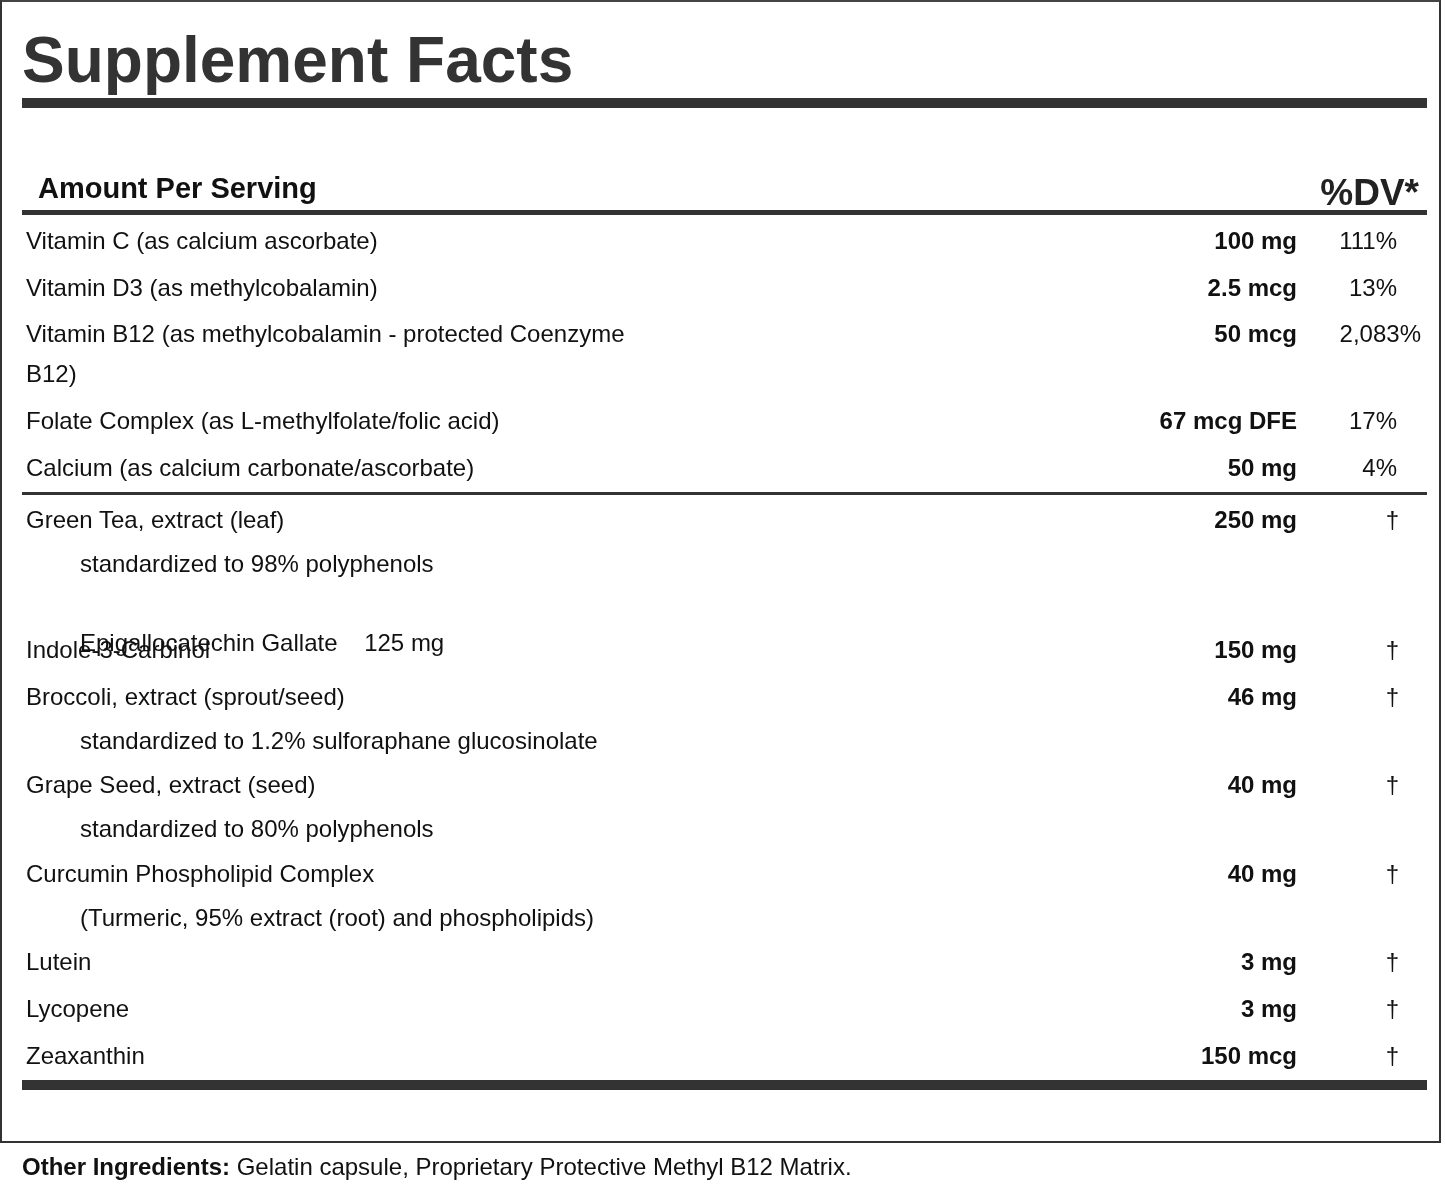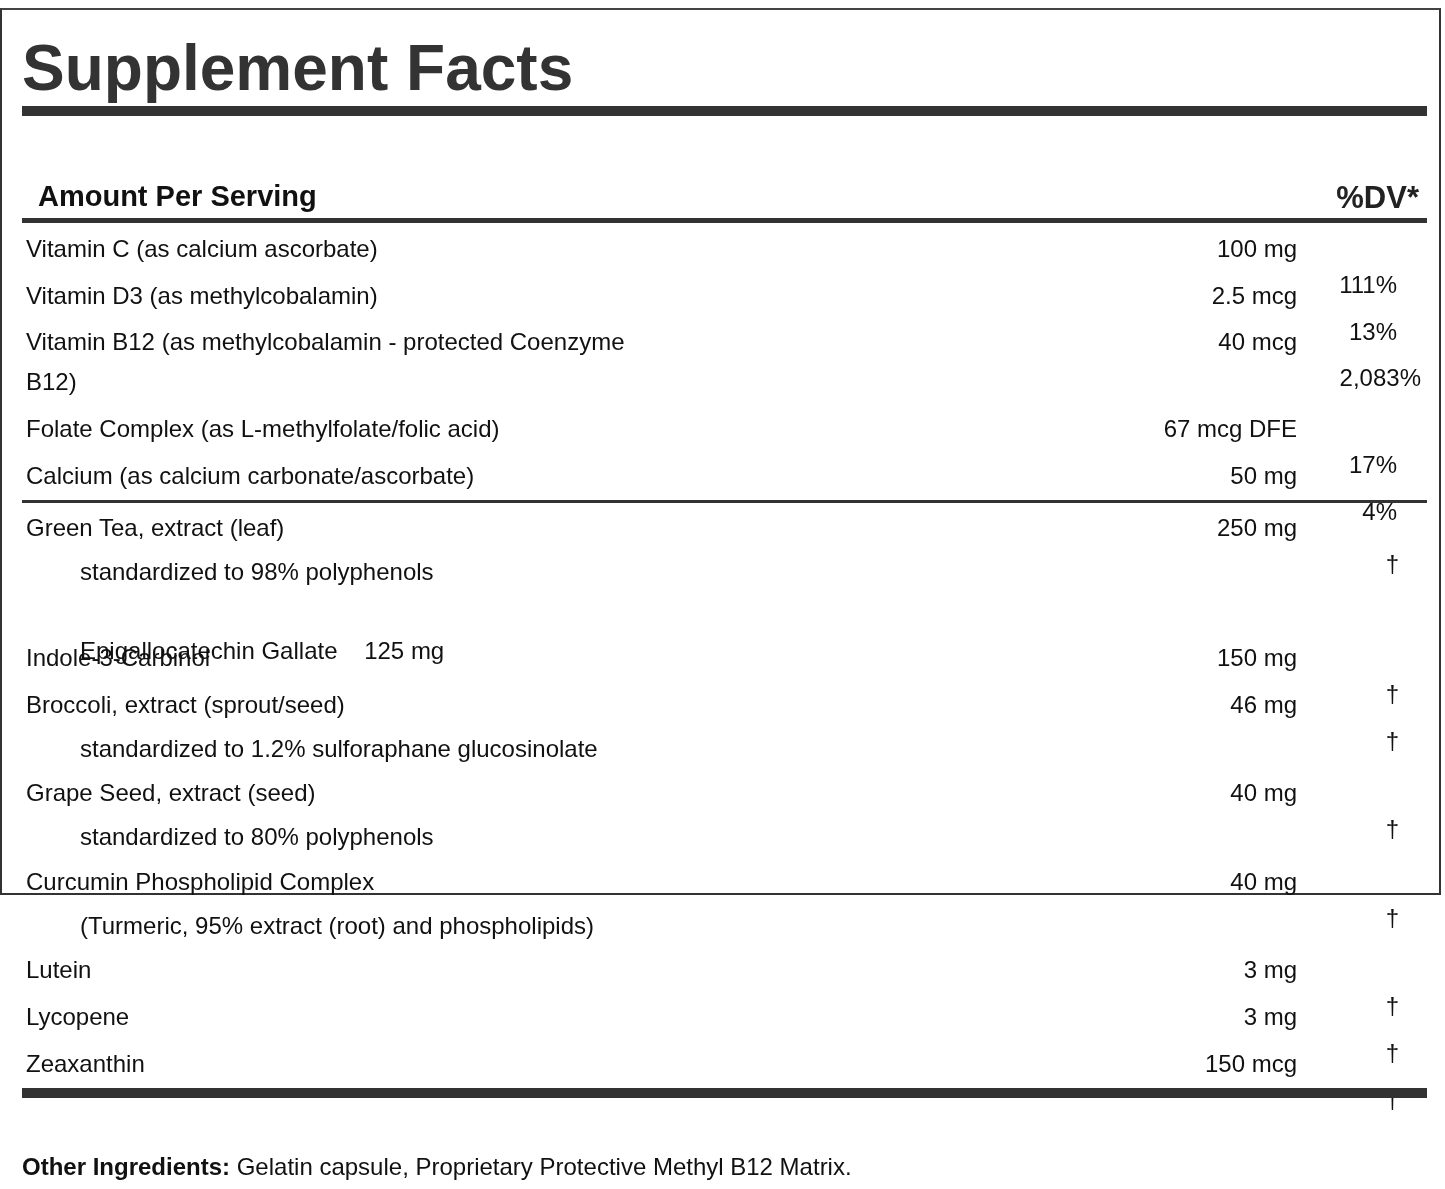--- a/index.html
+++ b/index.html
@@ -1,46 +1,46 @@
 <!DOCTYPE html>
 <html><head>
 <meta charset="utf-8">
 <style>
   html, body { margin: 0; padding: 0; background: #ffffff; }
   body {
     width: 1445px; height: 1189px; position: relative; overflow: hidden;
     font-family: "Liberation Sans", sans-serif; color: #1a1a1a;
   }
   .panel {
-    position: absolute; left: 0; top: 8px; width: 1441px; height: 887px;
+    position: absolute; left: 0; top: 0; width: 1441px; height: 1143px;
     border: 2px solid #333; border-top: 2px solid #444; box-sizing: border-box;
   }
   .title {
     position: absolute; left: 20px; top: 18px;
     font-size: 64px; font-weight: bold; color: #333; letter-spacing: 0px;
     line-height: 80px;
   }
   .rule-thick { position: absolute; left: 20px; width: 1405px; height: 10px; background: #333; }
   .rule-mid   { position: absolute; left: 20px; width: 1405px; height: 5px;  background: #333; }
   .rule-thin  { position: absolute; left: 20px; width: 1405px; height: 3px;  background: #333; }
   .serving {
     position: absolute; right: 20px; top: 124px;
     font-size: 29px; font-weight: bold; color: #333;
   }
   .aps {
     position: absolute; left: 22px; top: 170px; font-size: 29px; font-weight: bold; color: #111; margin-left: 14px;
   }
   .dvhead {
-    position: absolute; right: 20px; top: 170px; font-size: 31px; font-weight: bold; color: #222;
+    position: absolute; right: 20px; top: 170px; font-size: 37px; font-weight: bold; color: #222;
   }
   .row { position: absolute; left: 0; width: 1441px; font-size: 24px; line-height: 38px; color: #111; }
   .row .name { position: absolute; left: 24px; white-space: nowrap; }
   .row .name.sub { left: 66px; margin-left: 12px; }
-  .row .amt  { position: absolute; right: 146px; text-align: left; white-space: nowrap; }
-  .row .dv   { position: absolute; right: 42px; text-align: center; white-space: nowrap; margin-top: 36px; }
+  .row .amt  { position: absolute; right: 146px; text-align: left; white-space: nowrap; font-weight: bold; }
+  .row .dv   { position: absolute; right: 42px; text-align: center; white-space: nowrap; }
   .row .dv.dag { right: 44px; }
   .footnote { position: absolute; left: 22px; top: 1090px; font-size: 29px; color: #111; white-space: nowrap; }
   .other { position: absolute; left: 22px; top: 1153px; font-size: 24px; color: #111; white-space: nowrap; }
   .other b { font-weight: bold; }
 </style>
 </head>
 <body>
 
 <div class="panel">
   <div class="title">Supplement Facts</div>
@@ -55,21 +55,21 @@
     <span class="amt">100 mg</span>
     <span class="dv" style="right:46px;">111%</span>
   </div>
   <div class="row" style="top:267px;">
     <span class="name">Vitamin D3 (as methylcobalamin)</span>
     <span class="amt">2.5 mcg</span>
     <span class="dv" style="right:46px;">13%</span>
   </div>
   <div class="row" style="top:313px;">
     <span class="name">Vitamin B12 (as methylcobalamin - protected Coenzyme</span>
-    <span class="amt">40 mcg</span>
+    <span class="amt">50 mcg</span>
     <span class="dv" style="right:22px;">2,083%</span>
   </div>
   <div class="row" style="top:353px;">
     <span class="name">B12)</span>
   </div>
   <div class="row" style="top:400px;">
     <span class="name">Folate Complex (as L-methylfolate/folic acid)</span>
     <span class="amt">67 mcg DFE</span>
     <span class="dv" style="right:46px;">17%</span>
   </div>

